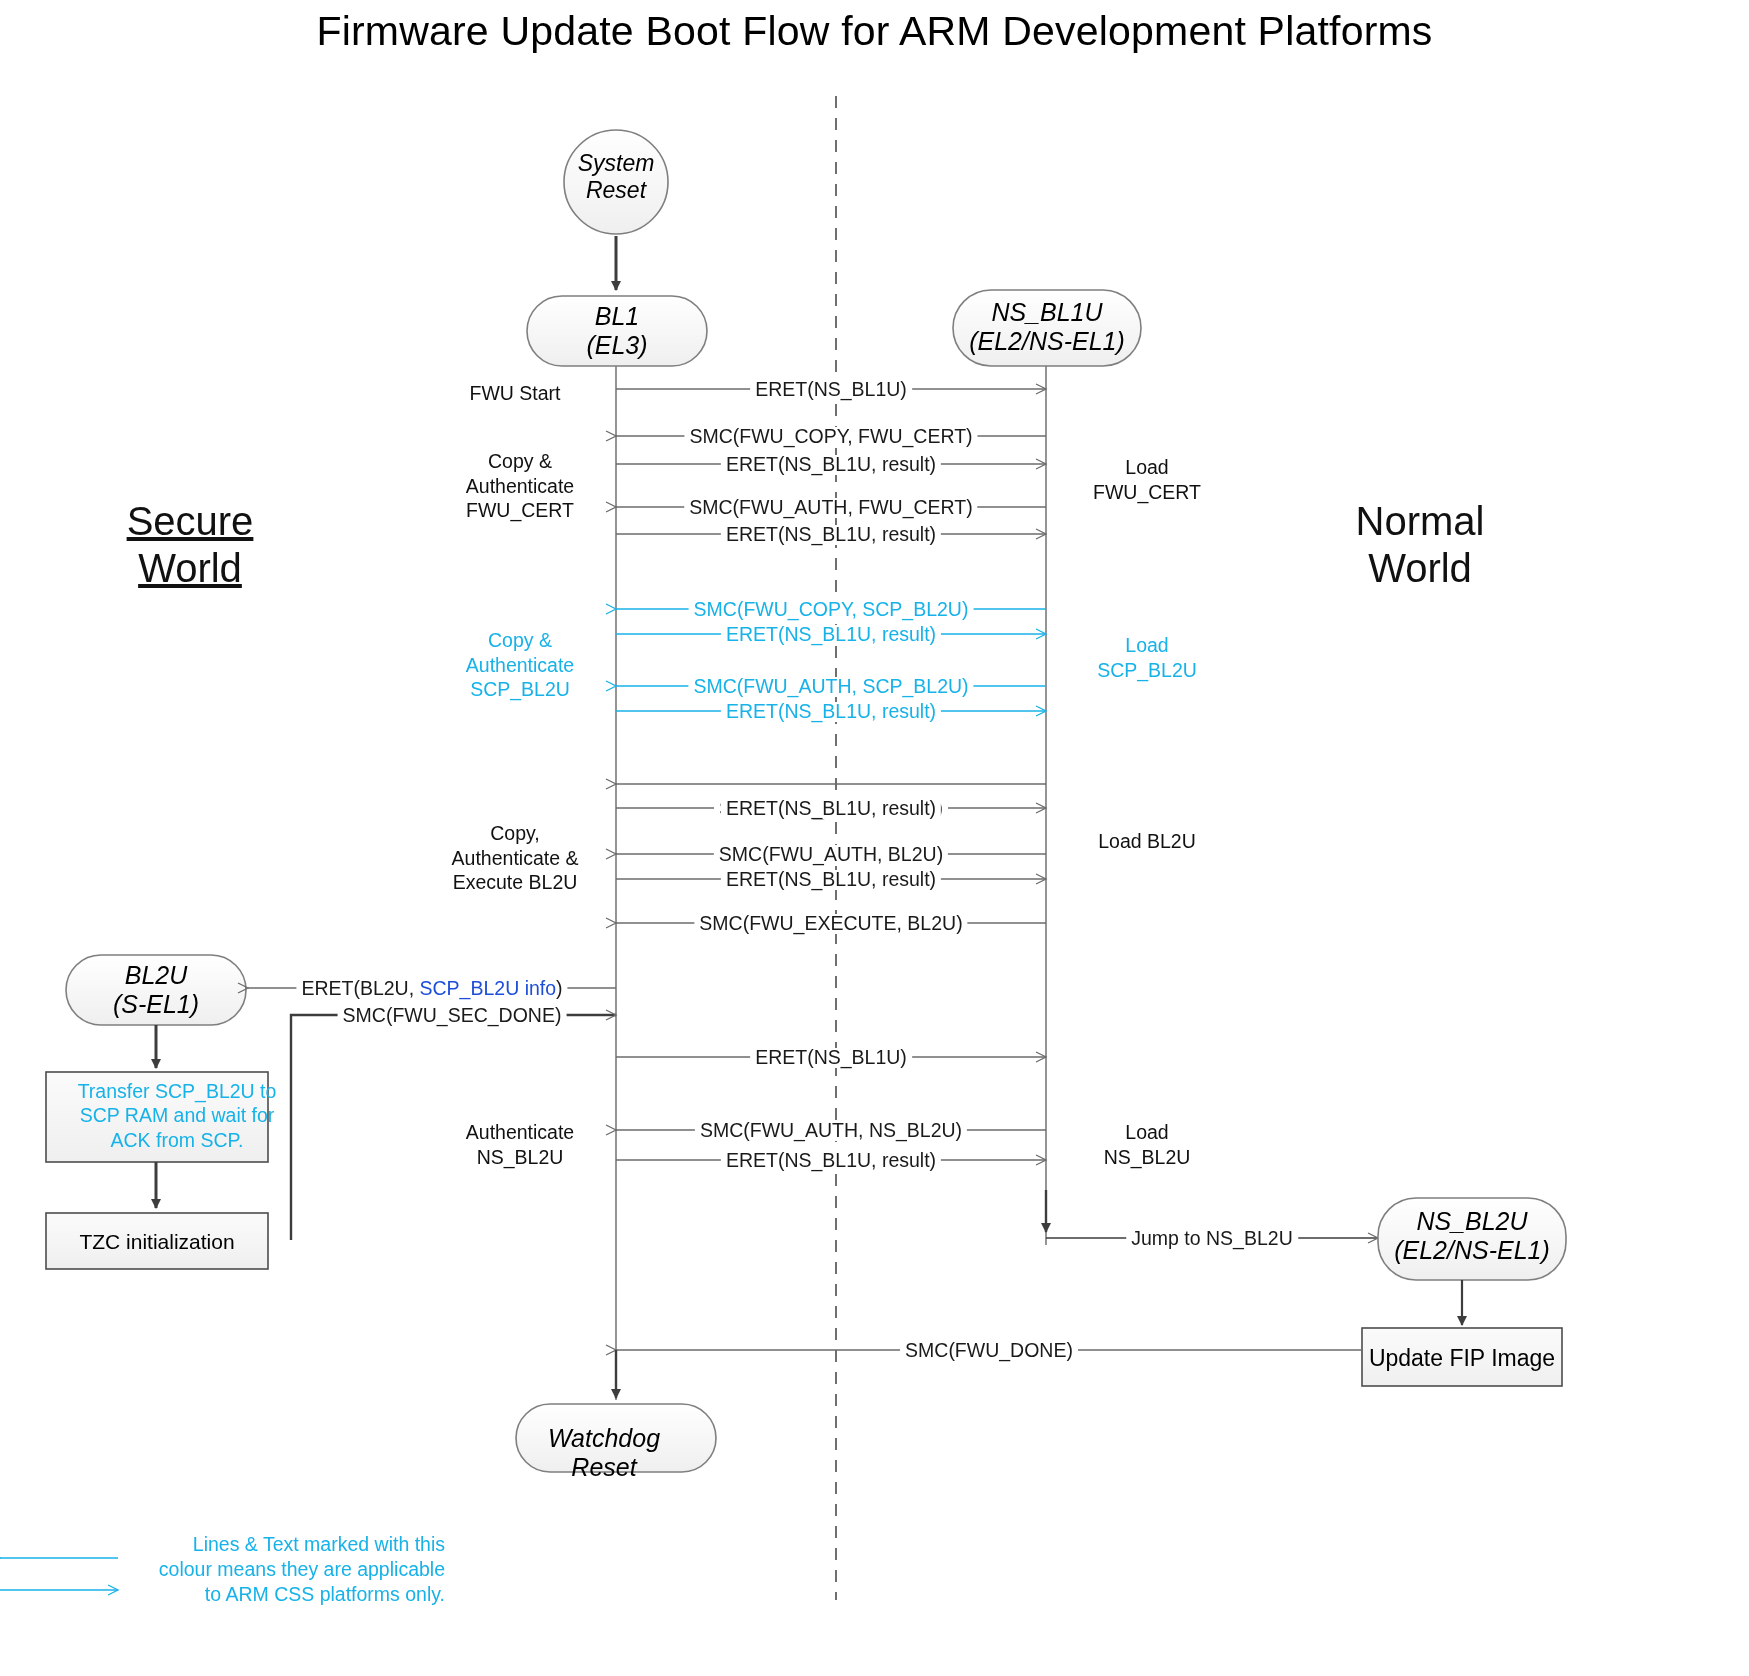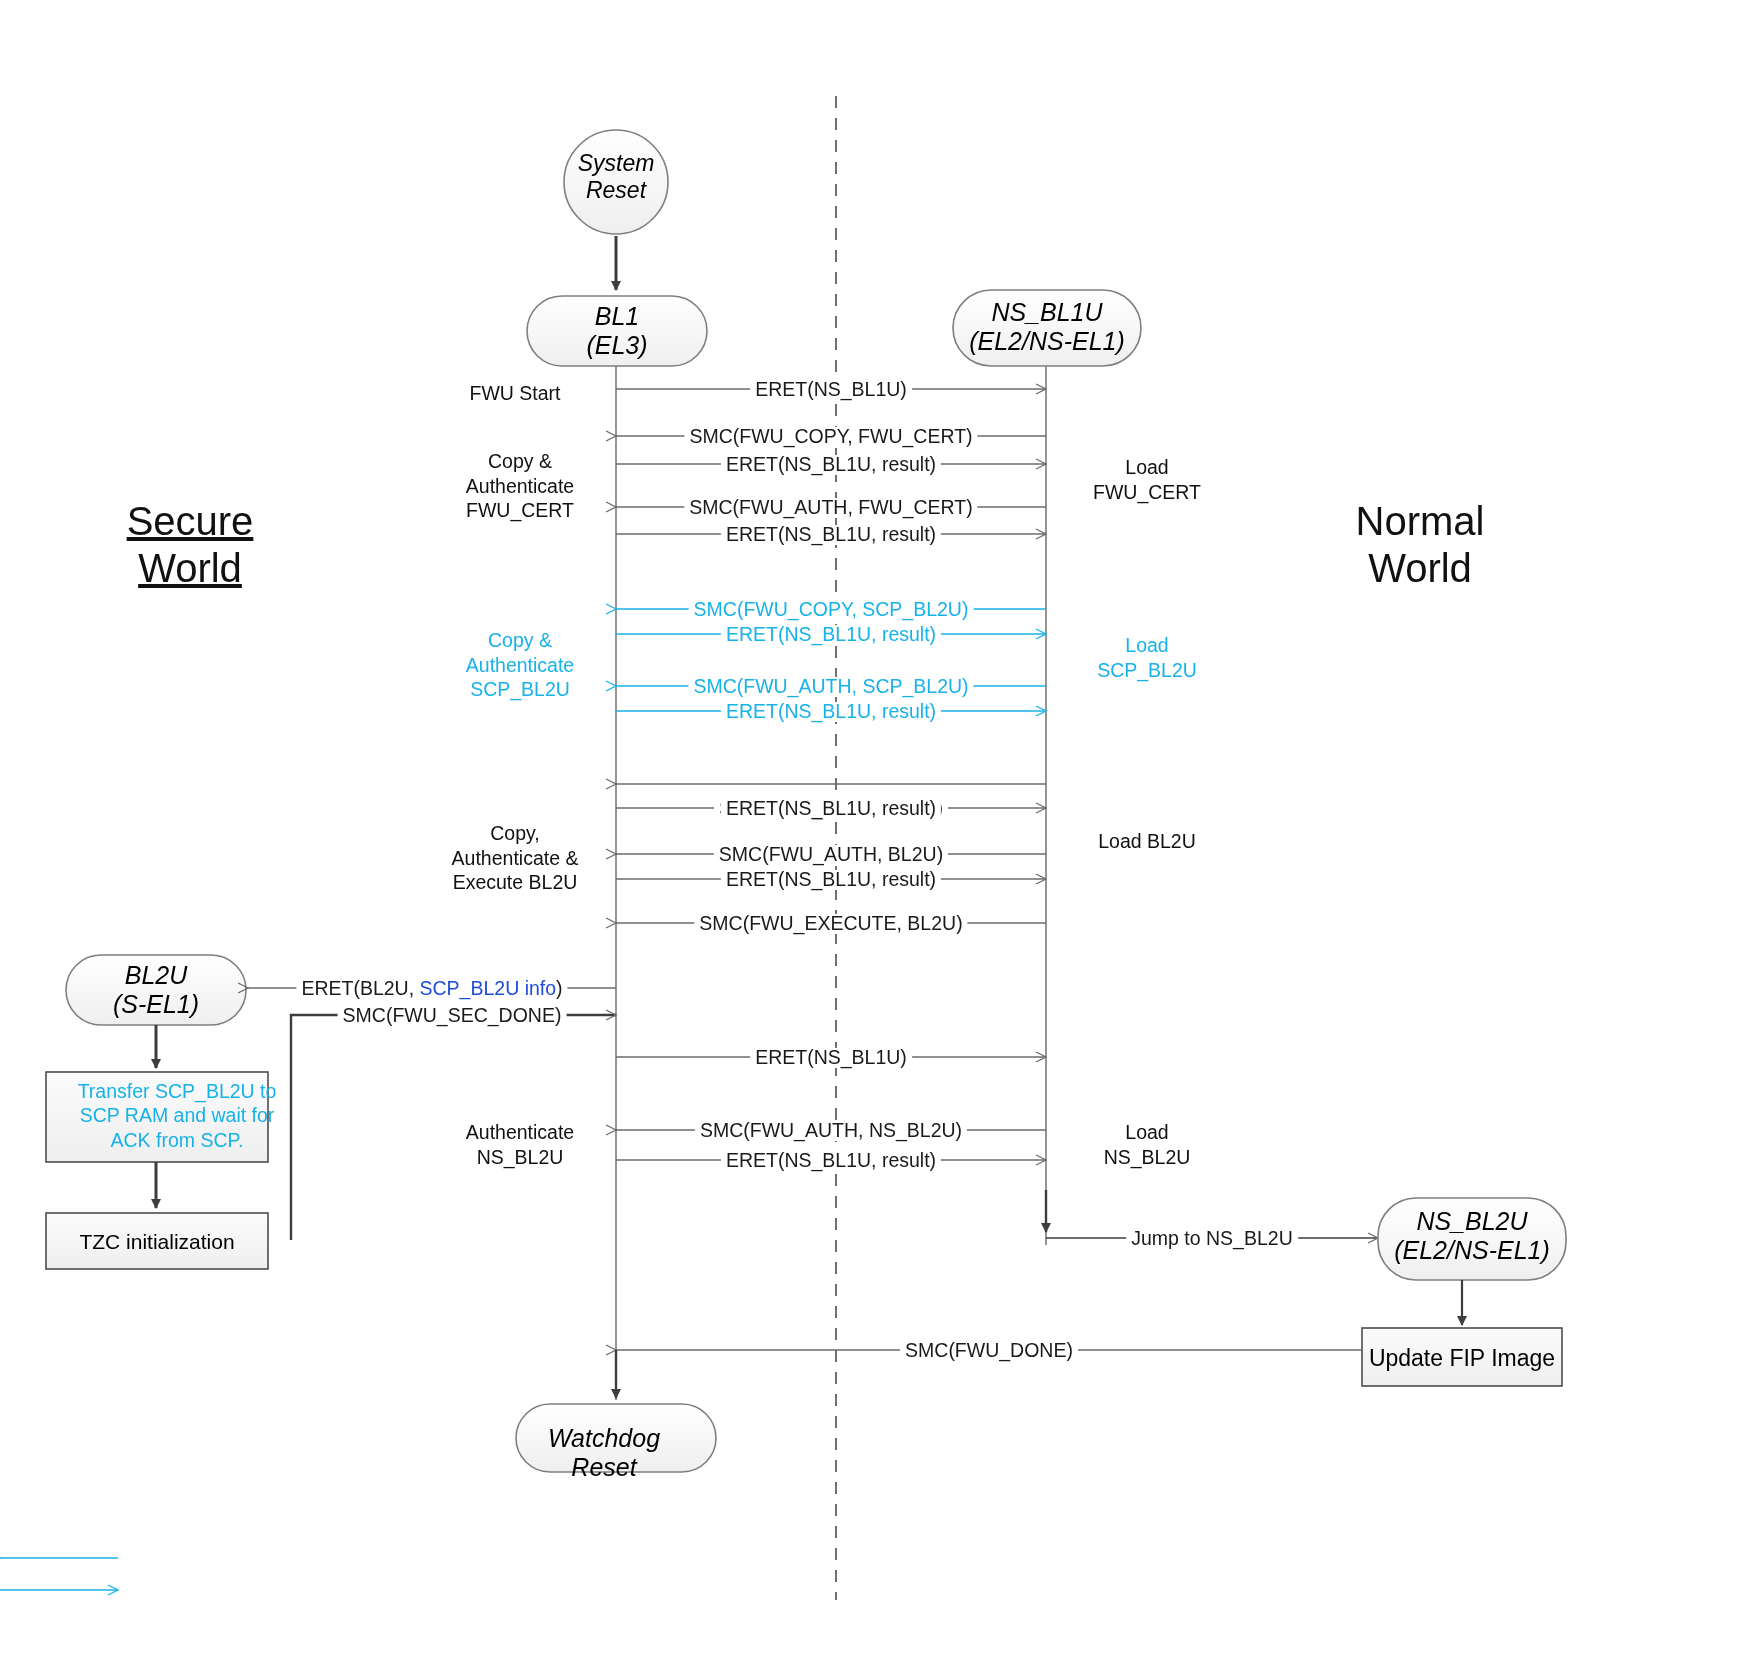--- a/index.html
+++ b/index.html
@@ -106,20 +106,21 @@
 
     <line x1="1362" y1="1350" x2="616" y2="1350" stroke="#6b6b6b" stroke-width="1.5" marker-end="url(#arrOpenL)"></line>
 
     <line x1="616" y1="1350" x2="616" y2="1398" stroke="#3d3d3d" stroke-width="2.4" marker-end="url(#arrSolid)"></line>
     <rect x="516" y="1404" width="200" height="68" rx="34" ry="34" fill="url(#nodeGrad)" stroke="#7f7f7f" stroke-width="1.6"></rect>
 
     <line x1="118" y1="1558" x2="0" y2="1558" stroke="#17b2e8" stroke-width="1.5" marker-end="url(#arrOpenLc)"></line>
     <line x1="0" y1="1590" x2="118" y2="1590" stroke="#17b2e8" stroke-width="1.5" marker-end="url(#arrOpenRc)"></line>
   </svg>
 
+  <div class="ttl">Firmware Update Boot Flow for ARM Development Platforms</div>
 
   <div class="world" style="left:60px;top:498px;width:260px;text-decoration:underline;">
     <div>Secure</div>
     <div>World</div>
   </div>
   <div class="world" style="left:1290px;top:498px;width:260px;">
     <div>Normal</div>
     <div>World</div>
   </div>
 
@@ -234,14 +235,19 @@
 
   <div class="side" style="left:1062px;top:829px;width:170px;">
     <div>Load BL2U</div>
   </div>
 
   <div class="side" style="left:1062px;top:1120px;width:170px;">
     <div>Load</div>
     <div>NS_BL2U</div>
   </div>
 
+  <div class="legend" style="left:130px;top:1532px;width:315px;">
+    <div>Lines &amp; Text marked with this</div>
+    <div>colour means they are applicable</div>
+    <div>to ARM CSS platforms only.</div>
+  </div>
 
 </div>
 
 </body></html>

